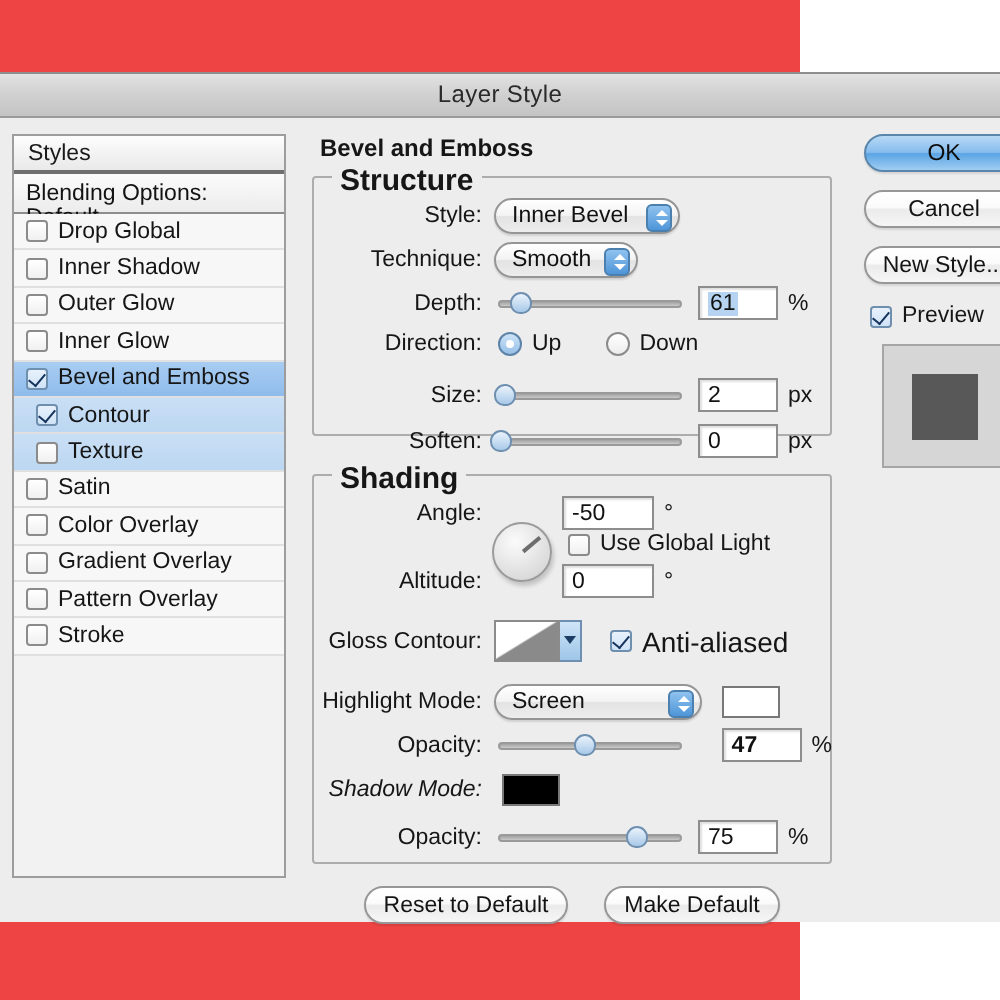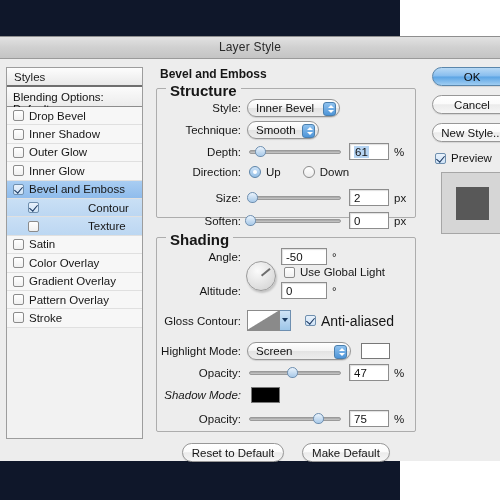--- a/index.html
+++ b/index.html
@@ -9,21 +9,21 @@
     height: 500px;
     overflow: hidden;
     background: #ffffff;
     font-family: "Liberation Sans", sans-serif;
   }
 
   #root {
     position: relative;
     width: 400px;
     height: 500px;
-    background: #0f172a;
+    background: #ef4444;
   }
 
   
   .window {
     position: absolute;
     left: 0;
     top: 36px;
     width: 500px;
     height: 424px;
     background: #ededed;
@@ -102,21 +102,21 @@
     padding-left: 6px;
     font-size: 11.5px;
     color: #161616;
     border-bottom: 1px solid #e0e0e0;
     box-sizing: border-box;
     background: #f7f7f7;
   }
   .style-row.selected {
     background: linear-gradient(to bottom, #a9cdf2, #8fbcec);
   }
-  .style-row.child { padding-left: 21px; gap: 44px; }
+  .style-row.child { padding-left: 11px; }
   .style-row.childsel {
     background: linear-gradient(to bottom, #c9dff5, #bcd7f2);
   }
   .style-row .lbl { margin-left: 5px; white-space: nowrap; }
 
   
   .cbx {
     position: relative;
     width: 11px;
     height: 11px;
@@ -410,21 +410,21 @@
     </div>
 
     <div class="window-body">
 
       <div class="styles-panel">
         <div class="styles-header">Styles</div>
         <div class="blend-row">Blending Options: Default</div>
         <div class="style-list" id="style-list">
             <div class="style-row">
               <span class="cbx"></span>
-              <span class="lbl">Drop Bevel</span>
+              <span class="lbl">Drop Global</span>
             </div>
             <div class="style-row">
               <span class="cbx"></span>
               <span class="lbl">Inner Shadow</span>
             </div>
             <div class="style-row">
               <span class="cbx"></span>
               <span class="lbl">Outer Glow</span>
             </div>
             <div class="style-row">
@@ -593,21 +593,21 @@
           </div>
           <div class="colorswatch" id="hl-color" style="margin-left: 10px; background: rgb(255, 255, 255);"></div>
         </div>
 
         <div class="row" style="left:4px; top:297px; width:260px;">
           <div class="lab" style="width:85px;">Opacity:</div>
           <div class="slider" style="width:92px; margin-left:8px;">
             <div class="track"></div>
             <div class="thumb" id="hl-op-thumb" style="left: 47%;"></div>
           </div>
-          <div class="numfield" style="width:40px; margin-left:8px;">
+          <div class="numfield" style="width:40px; margin-left:20px;font-weight:bold;">
             <span>47</span>
           </div>
           <div class="unit">%</div>
         </div>
 
         <div class="row" style="left:4px; top:320px; width:260px;font-style:italic;">
           <div class="lab" style="width:85px;">Shadow Mode:</div>
           <div class="colorswatch" id="sh-color" style="margin-left: 10px; background: rgb(0, 0, 0);"></div>
         </div>
 

